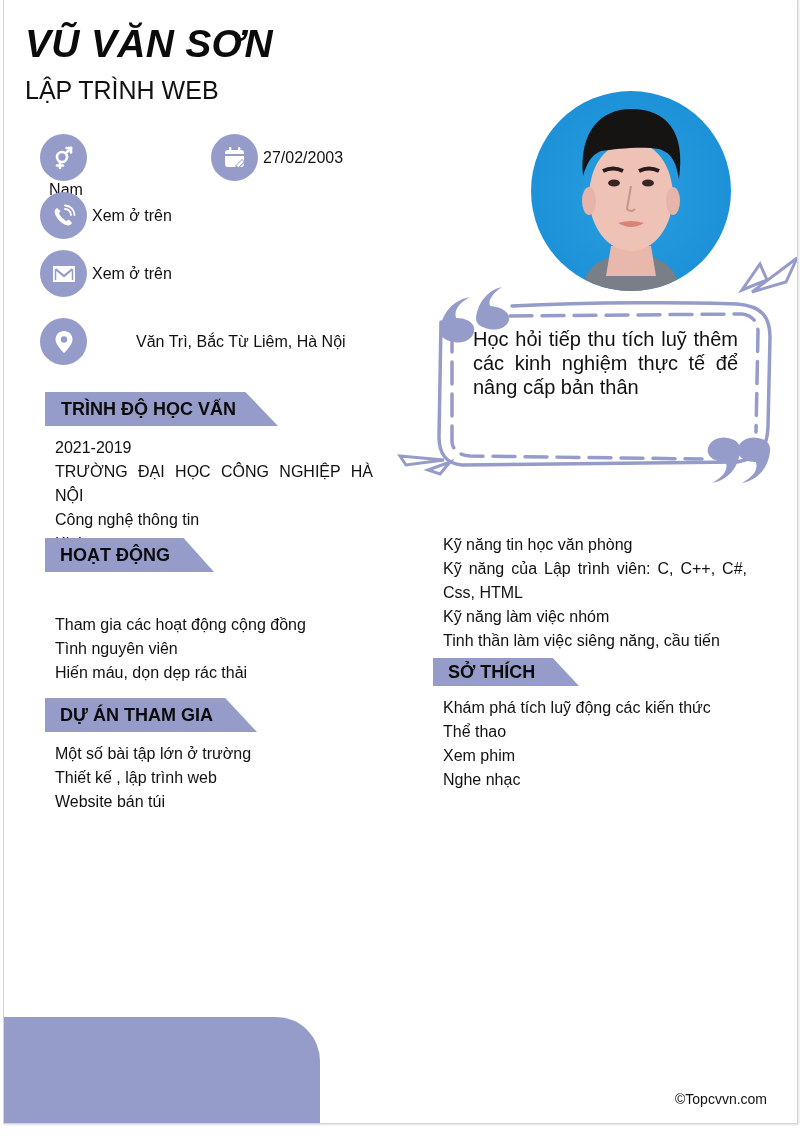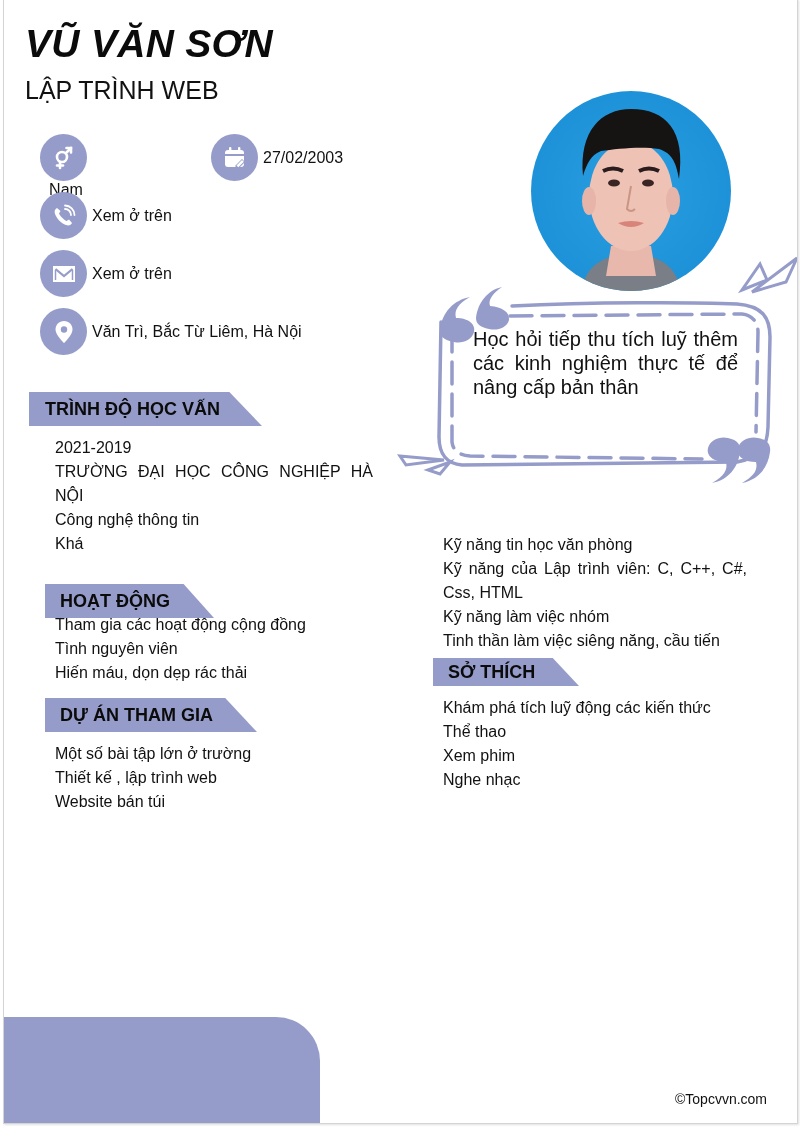--- a/index.html
+++ b/index.html
@@ -86,21 +86,21 @@
       <svg viewBox="0 0 26 26">
         <rect x="2" y="5" width="22" height="16" fill="#fff"></rect>
         <polyline points="4.5,8 13,15 21.5,8" fill="none" stroke="#959cc9" stroke-width="2.2"></polyline>
         <line x1="4.5" y1="9" x2="4.5" y2="19" stroke="#959cc9" stroke-width="1.5"></line>
         <line x1="21.5" y1="9" x2="21.5" y2="19" stroke="#959cc9" stroke-width="1.5"></line>
       </svg>
     </div>
     <span class="txt">Xem ở trên</span>
   </div>
 
-  <div class="info-item" style="left:36px; top:308px;">
+  <div class="info-item" style="left:36px; top:318px;gap:44px;">
     <div class="ic">
       <svg viewBox="0 0 26 26">
         <path d="M13 2 C8 2 4.5 5.8 4.5 10.5 C4.5 16 13 24 13 24 C13 24 21.5 16 21.5 10.5 C21.5 5.8 18 2 13 2 Z" fill="#fff"></path>
         <circle cx="13" cy="10.5" r="3.2" fill="#959cc9"></circle>
       </svg>
     </div>
     <span class="txt">Văn Trì, Bắc Từ Liêm, Hà Nội</span>
   </div>
 
   <div class="photo">
@@ -130,29 +130,29 @@
     </g>
     <g fill="#959cc9">
       <path d="M48 78 C50 60 62 48 78 45 C66 52 62 58 64 66 C76 66 84 72 82 80 C80 88 70 92 62 90 C52 88 47 84 48 78 Z"></path>
       <path d="M84 66 C86 50 96 38 110 35 C100 42 96 48 98 54 C110 55 118 60 117 68 C115 76 105 79 97 77 C88 75 84 72 84 66 Z"></path>
       <path d="M348 200 C346 216 336 228 320 231 C332 224 336 218 334 210 C322 210 314 204 316 196 C318 188 328 184 336 186 C346 188 349 193 348 200 Z"></path>
       <path d="M378 200 C376 216 366 228 350 231 C362 224 366 218 364 210 C352 210 344 204 346 196 C348 188 358 184 366 186 C376 188 379 193 378 200 Z"></path>
     </g>
   </svg>
   <div class="quote-text">Học hỏi tiếp thu tích luỹ thêm các kinh nghiệm thực tế để nâng cấp bản thân</div>
 
-  <div class="section-head" style="left:25px; top:392px; width:233px; clip-path:polygon(0 0, 86% 0, 100% 100%, 0 100%);padding-left:16px;">TRÌNH ĐỘ HỌC VẤN</div>
+  <div class="section-head" style="left:41px; top:392px; width:233px; clip-path:polygon(0 0, 86% 0, 100% 100%, 0 100%);padding-left:16px;">TRÌNH ĐỘ HỌC VẤN</div>
   <div class="list" style="left:51px; top:436px; width:318px;">
     <div>2021-2019</div>
     <div class="justify">TRƯỜNG ĐẠI HỌC CÔNG NGHIỆP HÀ NỘI</div>
     <div>Công nghệ thông tin</div>
     <div>Khá</div>
   </div>
 
-  <div class="section-head" style="left:41px; top:584px; width:169px; clip-path:polygon(0 0, 82% 0, 100% 100%, 0 100%);">HOẠT ĐỘNG</div>
+  <div class="section-head" style="left:41px; top:538px; width:169px; clip-path:polygon(0 0, 82% 0, 100% 100%, 0 100%);">HOẠT ĐỘNG</div>
   <div class="list" style="left:51px; top:613px; width:318px;">
     <div>Tham gia các hoạt động cộng đồng</div>
     <div>Tình nguyên viên</div>
     <div>Hiến máu, dọn dẹp rác thải</div>
   </div>
 
   <div class="section-head" style="left:41px; top:698px; width:212px; clip-path:polygon(0 0, 85% 0, 100% 100%, 0 100%);">DỰ ÁN THAM GIA</div>
   <div class="list" style="left:51px; top:742px; width:318px;">
     <div>Một số bài tập lớn ở trường</div>
     <div>Thiết kế , lập trình web</div>

